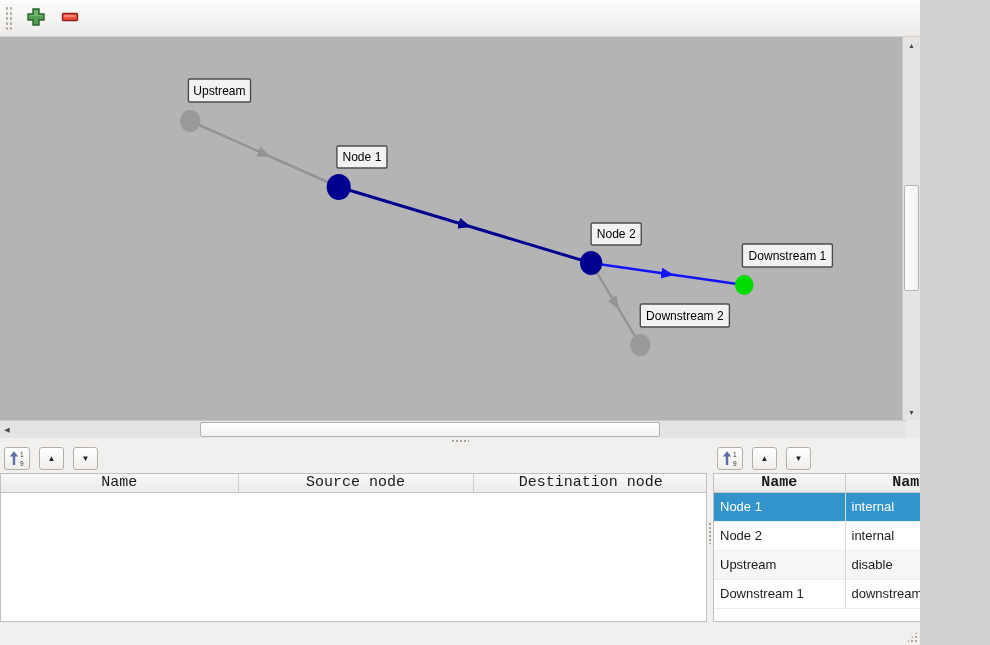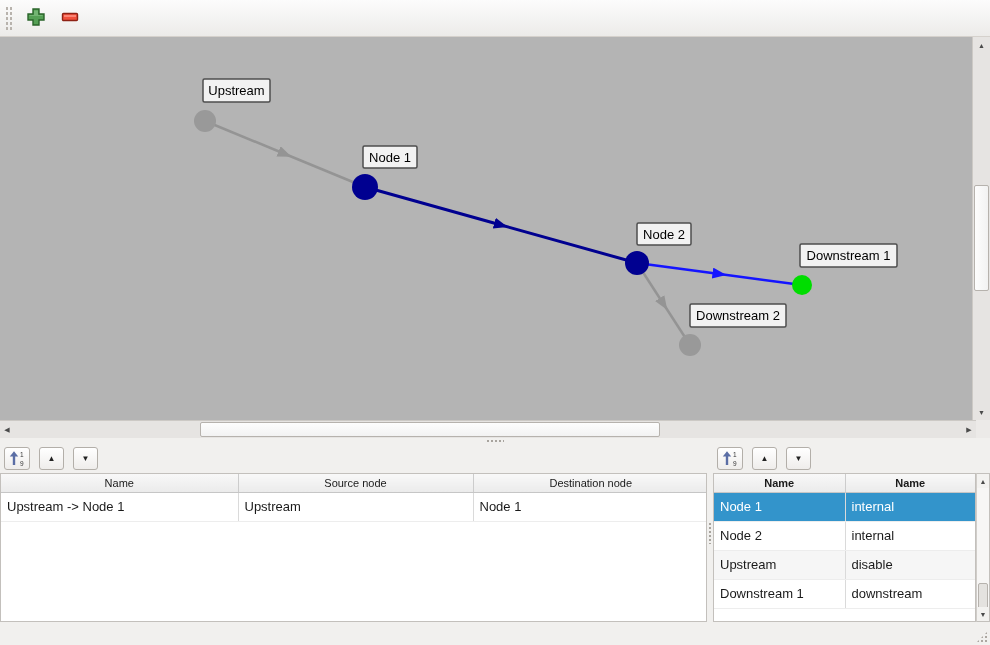--- a/index.html
+++ b/index.html
@@ -1,17 +1,17 @@
 <!DOCTYPE html>
 <html style="--sel: #3394cb;"><head>
 <meta charset="utf-8">
 <style>
   * { margin:0; padding:0; box-sizing:border-box; }
   body { font-family:"Liberation Sans","DejaVu Sans",sans-serif; background:#d0d0d0; }
-  .app { width:990px; height:645px; background:#f1f0ee; overflow:hidden; position:relative; display:flex; flex-direction:column; }
+  .app { width:920px; height:645px; background:#f1f0ee; overflow:hidden; position:relative; display:flex; flex-direction:column; }
 
   
   .toolbar { height:37px; background:linear-gradient(#fcfcfc,#ecebe9); border-bottom:1px solid #d5d1cc; display:flex; align-items:center; flex:0 0 auto; }
   .tb-grip { width:8px; height:24px; margin:0 8px 0 5px;
     background-image:radial-gradient(#b8b3ad 1px, transparent 1.3px); background-size:4px 5px; }
   .tool-btn { width:30px; height:30px; border:none; background:transparent; display:flex; align-items:center; justify-content:center; margin-right:4px; cursor:pointer; }
 
   
   .canvas-wrap { position:relative; height:401px; flex:0 0 auto; background:#ececea; }
   .canvas { position:absolute; left:0; top:0; right:18px; bottom:18px; background:#b4b4b4; overflow:hidden; }
@@ -37,21 +37,21 @@
   
   .bottom { display:flex; height:179px; flex:0 0 auto; }
   .panel { display:flex; flex-direction:column; }
   .panel-left  { width:707px; }
   .panel-right { flex:1; }
   .panel-toolbar { height:30px; display:flex; align-items:center; gap:9px; padding-left:4px; flex:0 0 auto; }
   .small-btn { height:23px; min-width:25px; padding:0 4px; background:linear-gradient(#ffffff,#efedeb); border:1px solid #b3afa9; border-radius:3px; display:flex; align-items:center; justify-content:center; font-size:8px; color:#222; cursor:pointer; }
 
   .table-wrap { flex:1; background:#ffffff; border:1px solid #c3c0bc; overflow:hidden; }
   table { border-collapse:collapse; width:100%; table-layout:fixed; font-size:13px; color:#1a1a1a; }
-  th { height:18px; font-size:11px; background:linear-gradient(#f8f8f8,#ebebeb); border-right:1px solid #cccccc; border-bottom:1px solid #c6c6c6; text-align:center; overflow:hidden; white-space:nowrap; }
+  th { height:18px; font-size:15px; background:linear-gradient(#f8f8f8,#ebebeb); border-right:1px solid #cccccc; border-bottom:1px solid #c6c6c6; text-align:center; overflow:hidden; white-space:nowrap;font-family:Liberation Mono, monospace; }
   td { height:29px; padding-left:6px; border-right:1px solid #dadada; border-bottom:1px solid #ededed; overflow:hidden; white-space:nowrap; }
   th:last-child, td:last-child { border-right:none; }
   .edges-table th { font-weight:normal; }
   .nodes-table th { font-weight:bold; }
   .edges-table tbody tr:nth-child(even) { background:#f6f6f6; }
   .nodes-table tbody tr:nth-child(odd)  { background:#f6f6f6; }
   .nodes-table tbody tr.selected { background:var(--sel,#3394cb); color:#ffffff; }
   .right-body { display:flex; flex:1; overflow:hidden; }
   .right-body .table-wrap { flex:1; }
   .tscroll { width:14px; position:relative; background:#f7f6f5; border:1px solid #c3c0bc; border-left:1px solid #d0cdc9; }
@@ -182,25 +182,20 @@
               <col style="width:235px">
             </colgroup>
           <thead>
             <tr>
               <th>Name</th>
               <th>Source node</th>
               <th>Destination node</th>
             </tr>
           </thead>
           <tbody>
-            <tr>
-              <td>Upstream -&gt; Node 1</td>
-              <td>Upstream</td>
-              <td>Node 1</td>
-            </tr>
           </tbody>
         </table>
       </div>
     </div>
 
     <div class="v-splitter">
       <div class="dots"></div>
     </div>
 
     <div class="panel panel-right">

